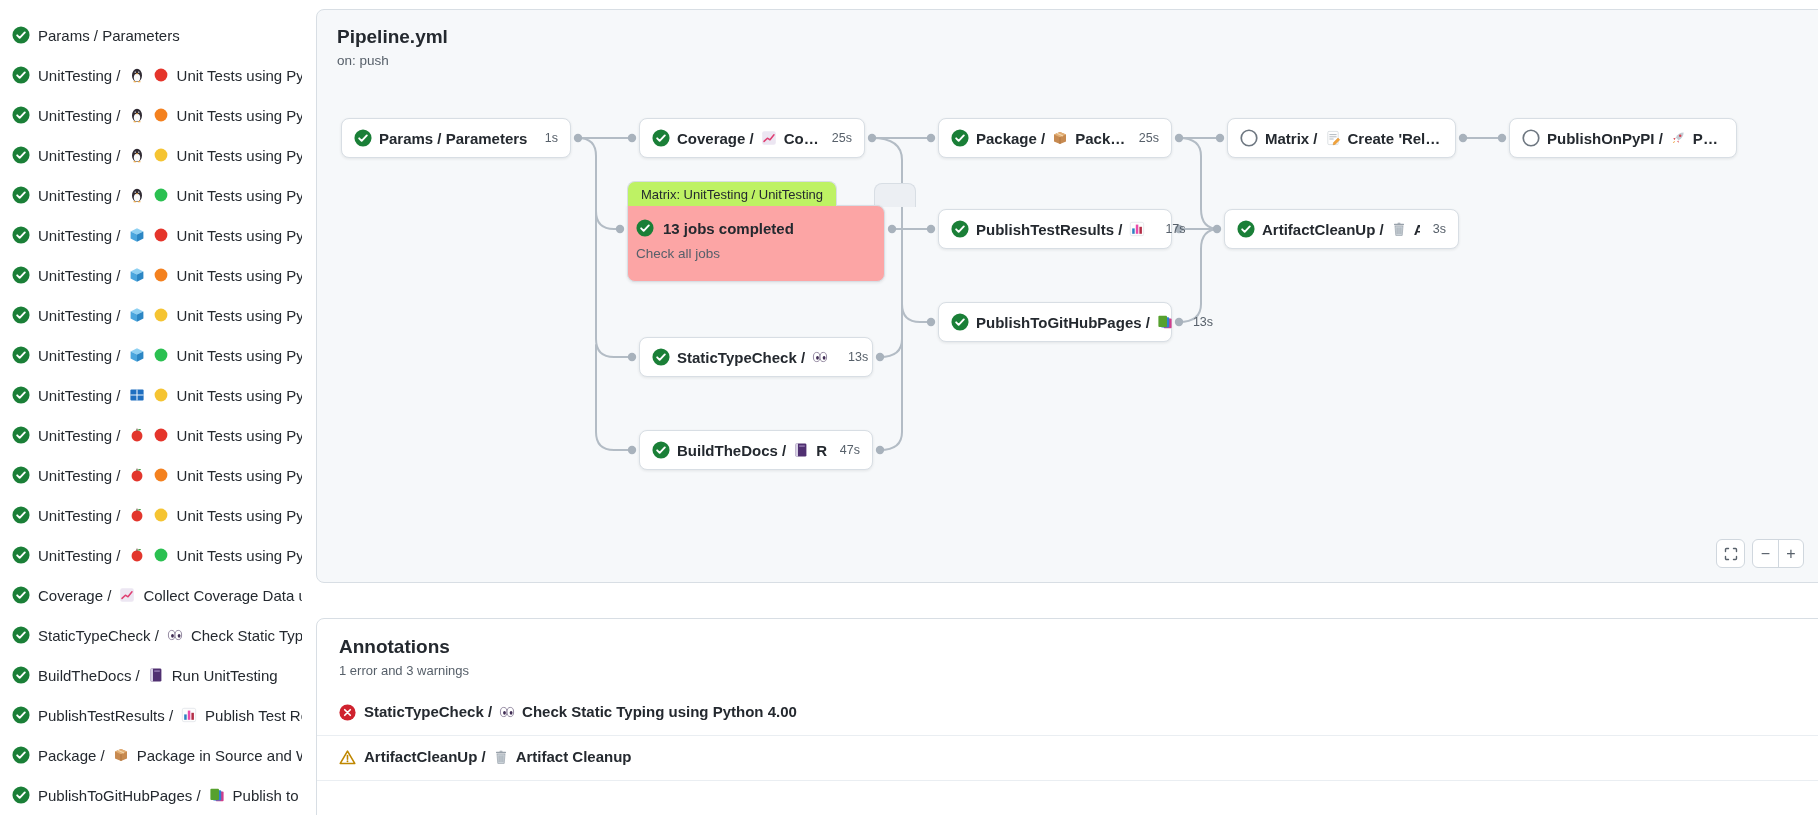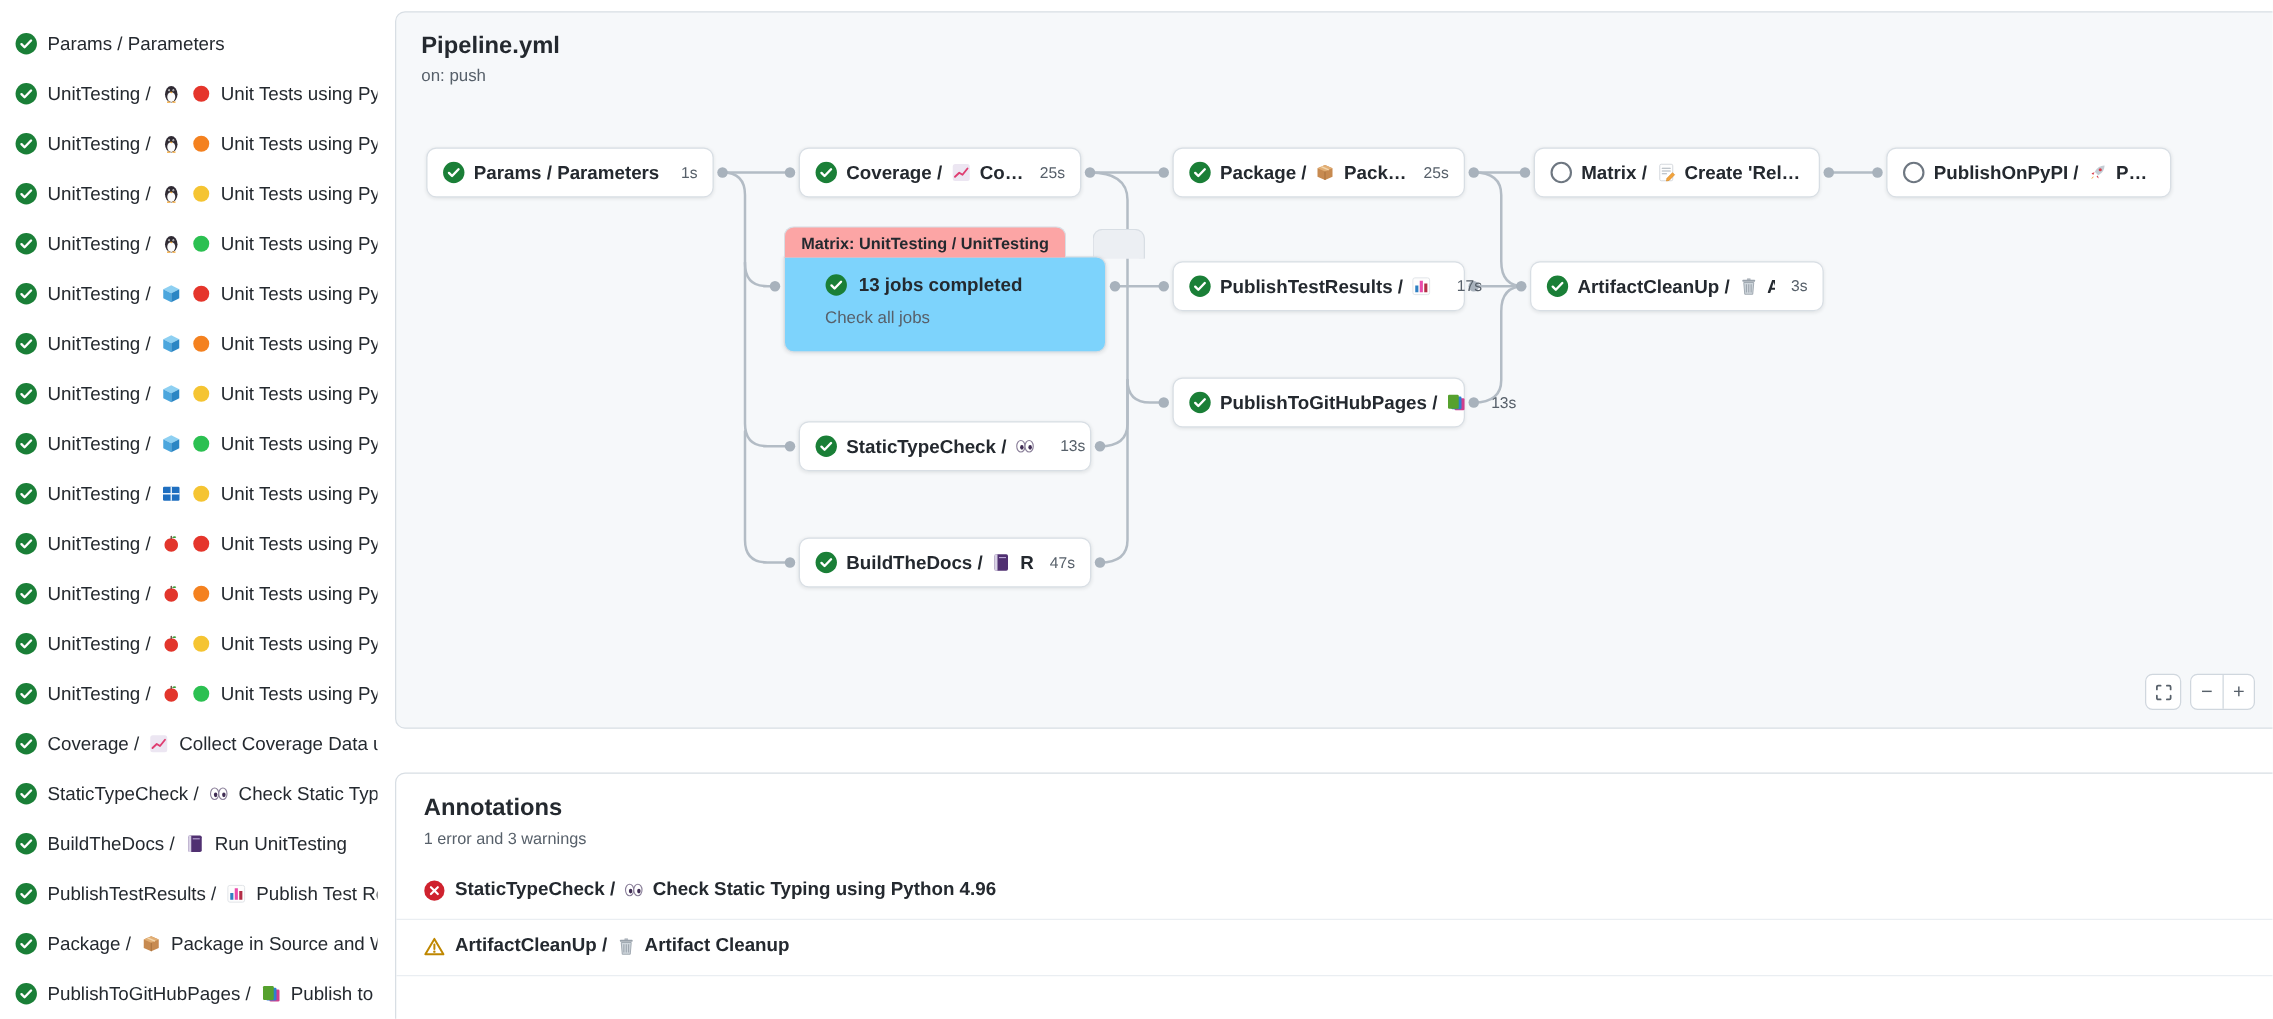--- a/index.html
+++ b/index.html
@@ -23,24 +23,24 @@
   #edge-svg{position:absolute;left:0;top:0;width:1502px;height:572px}
   .node{position:absolute;height:40px;background:#fff;border:1px solid #d8dee4;border-radius:8px;
     box-shadow:0 1px 3px rgba(27,31,36,.09);display:flex;align-items:center;gap:7px;padding:0 12px;
     font-size:15px;font-weight:600;white-space:nowrap;cursor:pointer}
   .node .txt{flex:0 1 auto;min-width:0;overflow:hidden;text-overflow:ellipsis}
   .node .dur{margin-left:auto;font-size:12.5px;font-weight:400;color:#57606a;padding-left:6px}
 
   .matrix{position:absolute;left:310px;top:171px}
   .matrix-tab-ghost{position:absolute;left:247px;top:2px;width:42px;height:24px;background:#eceff3;
     border:1px solid #d8dee4;border-bottom:none;border-radius:8px 8px 0 0;z-index:0}
-  .matrix-tab{position:relative;z-index:2;display:inline-block;background:#fca5a5;border:1px solid #d8dee4;
-    border-bottom:none;border-radius:8px 8px 0 0;padding:5px 13px 4px;font-size:13px;font-weight:700}
-  .matrix-body{position:relative;z-index:1;width:258px;height:77px;background:#7dd3fc;border:1px solid #d8dee4;
-    border-radius:0 8px 8px 8px;box-shadow:0 1px 3px rgba(27,31,36,.09);padding:13px 32px 0;margin-top:-1px}
+  .matrix-tab{position:relative;z-index:2;display:inline-block;background:#bef264;border:1px solid #d8dee4;
+    border-bottom:none;border-radius:8px 8px 0 0;padding:5px 13px 4px;font-size:13px;font-weight:400}
+  .matrix-body{position:relative;z-index:1;width:258px;height:77px;background:#fca5a5;border:1px solid #d8dee4;
+    border-radius:0 8px 8px 8px;box-shadow:0 1px 3px rgba(27,31,36,.09);padding:13px 8px 0;margin-top:-1px}
   .matrix-row{display:flex;align-items:center;gap:9px;font-size:15px;font-weight:600}
   .matrix-link{margin-top:9px;font-size:13.5px;color:#57606a;cursor:pointer}
 
   .zoom-controls{position:absolute;left:1399px;top:529px;display:flex;gap:7px;align-items:center}
   .btn{background:#fff;border:1px solid #d0d7de;border-radius:6px;height:29px;display:flex;
     align-items:center;justify-content:center;color:#57606a;cursor:pointer;padding:0}
   .btn-full{width:29px}
   .btn-zoom{width:52px}
   .btn-zoom span{width:26px;height:27px;line-height:27px;text-align:center;font-size:16px;cursor:pointer}
   .btn-zoom .zi{border-left:1px solid #d0d7de}
@@ -748,21 +748,21 @@
          <div class="ann-row-title">
            <span>StaticTypeCheck /</span>
             <span class="icn" style="width:16px;height:16px">
               <svg viewBox="0 0 16 16">
                 <ellipse cx="4.7" cy="8" rx="3.3" ry="4.6" fill="#fff" stroke="#8a7f99" stroke-width="0.9"></ellipse>
                 <ellipse cx="11.3" cy="8" rx="3.3" ry="4.6" fill="#fff" stroke="#8a7f99" stroke-width="0.9"></ellipse>
                 <ellipse cx="5.5" cy="8.8" rx="1.4" ry="1.9" fill="#402d54"></ellipse>
                 <ellipse cx="12.1" cy="8.8" rx="1.4" ry="1.9" fill="#402d54"></ellipse>
               </svg>
             </span>
-            <span>Check Static Typing using Python 4.96</span>
+            <span>Check Static Typing using Python 4.00</span>
          </div>
        </div>
       </div>
       <div class="ann-row">
         <span class="icn" style="width:17px;height:17px">
           <svg viewBox="0 0 16 16">
             <path d="M8 2 14.8 13.6 H1.2 Z" fill="none" stroke="#bf8700" stroke-width="1.5" stroke-linejoin="round"></path>
             <path d="M8 6.2v3.4" stroke="#bf8700" stroke-width="1.5" stroke-linecap="round"></path>
             <circle cx="8" cy="11.6" r="0.9" fill="#bf8700"></circle>
           </svg>

